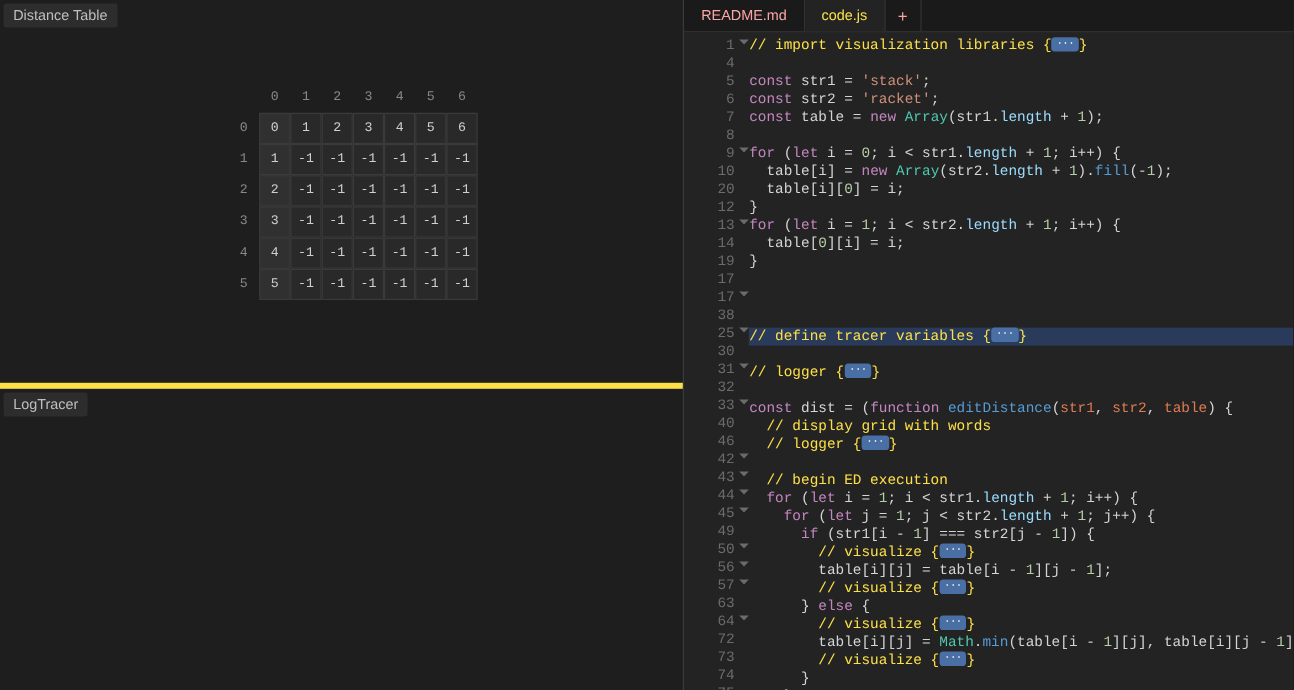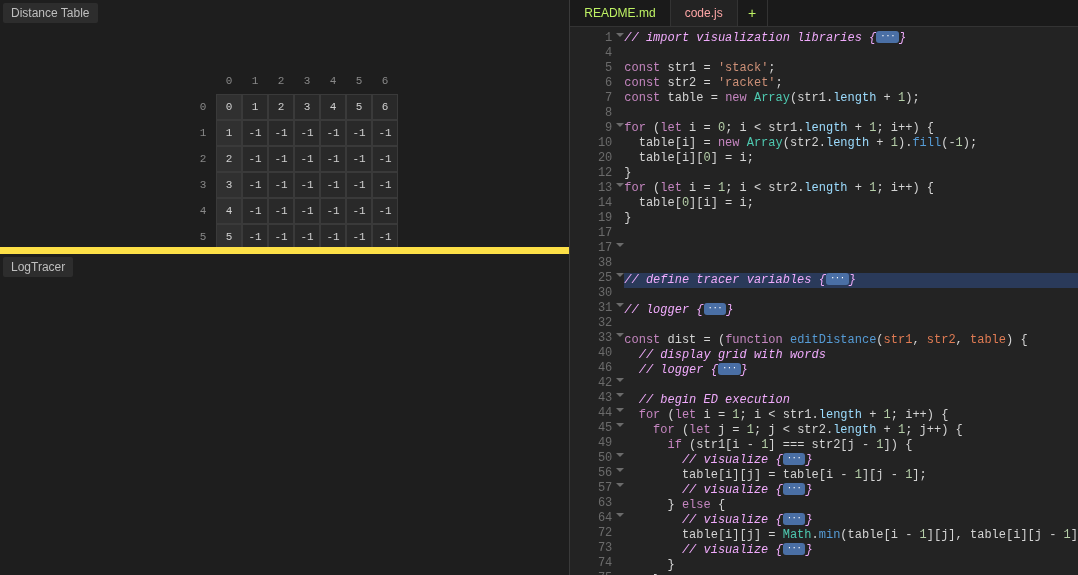--- a/index.html
+++ b/index.html
@@ -14,21 +14,21 @@
   
   .left {
     width: 630px;
     display: flex;
     flex-direction: column;
     border-right: 1px solid #3a3a3a;
     background: #1e1e1e;
     height: 100%;
   }
   .panel-top { flex: 1 1 0; position: relative; overflow: hidden; text-decoration: underline; }
-  .panel-bottom { height: 328px; position: relative; border-top: 7px solid #fde047; }
+  .panel-bottom { height: 256px; position: relative; border-top: 5px solid #fde047; }
   .panel-tag {
     position: absolute;
     top: 3px; left: 3px;
     background: #2d2d2d;
     color: #bfbfbf;
     padding: 3px 8px;
     border-radius: 2px;
     font-family: Arial, sans-serif;
     font-size: 12px;
   }
@@ -72,27 +72,27 @@
     align-items: stretch;
     background: #1a1a1a;
     border-bottom: 1px solid #333;
   }
   .tab {
     padding: 0 14px;
     display: flex;
     align-items: center;
     font-family: Arial, sans-serif;
     font-size: 12px;
-    color: #bef264;
+    color: #fca5a5;
     border-right: 1px solid #333;
     cursor: pointer;
   }
   .tab.active {
     background: #232323;
-    color: #fca5a5;
+    color: #fde047;
   }
   .tab.plus { width: 30px; justify-content: center; font-size: 14px; }
   .editor {
     flex: 1;
     display: flex;
     overflow: hidden;
   }
   .gutter {
     width: 48px;
     background: #232323;
@@ -130,21 +130,21 @@
   }
   .code-line { height: 15px; position: relative; }
   .code-line.hl {
     background: #2a3a5a;
     margin-top: 32px;
   }
   
   .kw { color: #c586c0; }       
   .str { color: #ce9178; }      
   .num { color: #b5cea8; }      
-  .cm { color: #f0abfc; font-style: italic; }  
+  .cm { color: #fde047; }  
   .fn { color: #569cd6; }       
   .prop { color: #9cdcfe; }     
   .cls { color: #4ec9b0; }      
   .op { color: #d4d4d4; }
   .var { color: #d4d4d4; } 
   .arg { color: #e07b53; }
   
   .badge {
     display: inline-flex;
     align-items: center;

